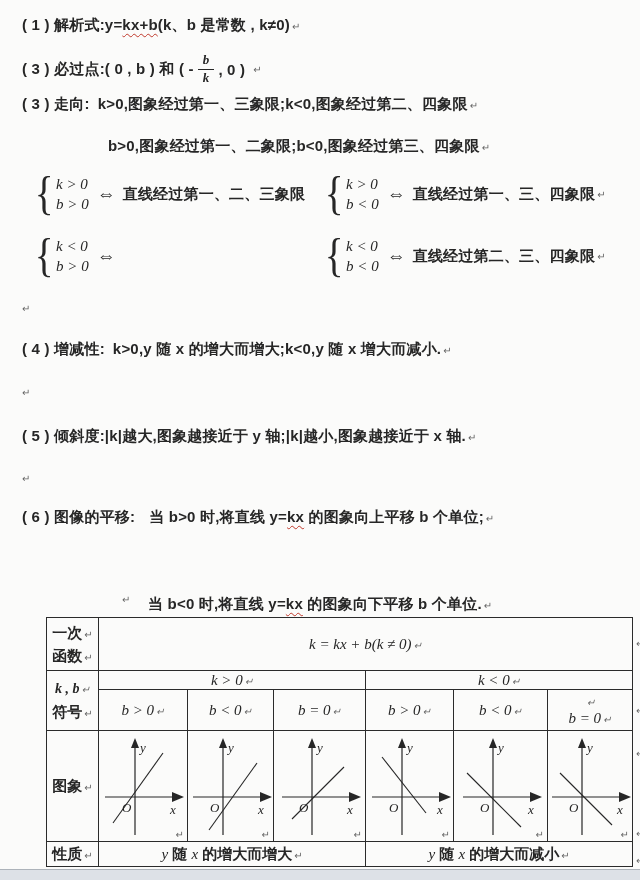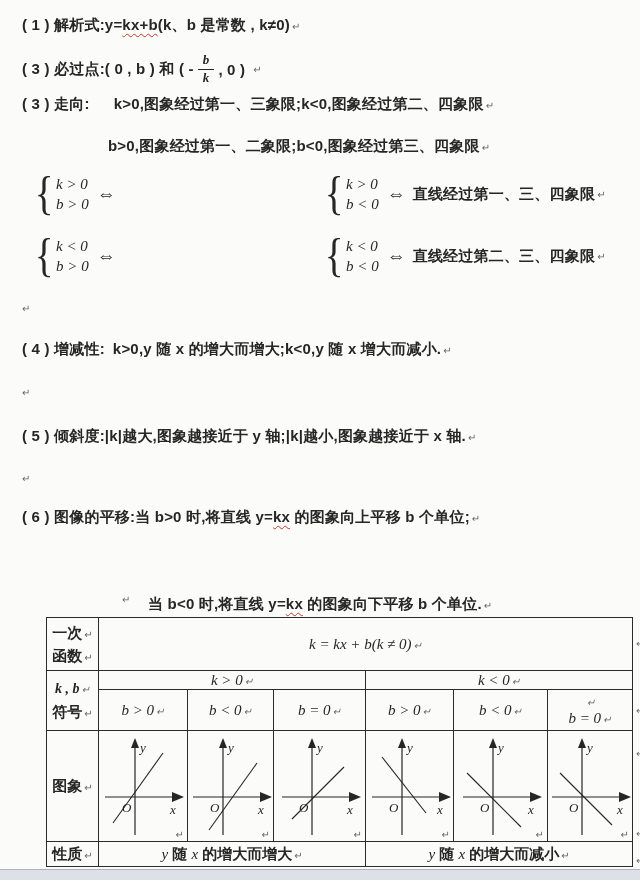--- a/index.html
+++ b/index.html
@@ -46,33 +46,34 @@
     <span>( 0 , b ) 和 ( -</span>
     <span class="frac">
       <span class="num">b</span>
       <span class="den">k</span>
     </span>
     <span>, 0 )</span>
     <span class="pmark" style="margin-left:8px;">↵</span>
 </div>
 
 <div class="line" style="left:22px; top:95px;">
-  <span>( 3 ) 走向:</span><span style="margin-left:24px;">k&gt;0,图象经过第一、三象限;k&lt;0,图象经过第二、四象限</span><span class="pmark">↵</span>
+  <span>( 3 ) 走向:</span><span style="margin-left:8px;">k&gt;0,图象经过第一、三象限;k&lt;0,图象经过第二、四象限</span><span class="pmark">↵</span>
 </div>
 <div class="line" style="left:108px; top:137px;">
   <span>b&gt;0,图象经过第一、二象限;b&lt;0,图象经过第三、四象限</span><span class="pmark">↵</span>
 </div>
 
 <div class="sys" style="left:33px; top:170px;">
   <span class="brace">{</span>
   <span class="conds">
     <span class="cond">k &gt; 0</span>
     <span class="cond">b &gt; 0</span>
   </span>
   <span class="dbl">⇔</span>
+  <span class="desc">直线经过第一、二、三象限</span>
 </div>
 <div class="sys" style="left:323px; top:170px;">
   <span class="brace">{</span>
   <span class="conds">
     <span class="cond">k &gt; 0</span>
     <span class="cond">b &lt; 0</span>
   </span>
   <span class="dbl">⇔</span>
   <span class="desc">直线经过第一、三、四象限</span>
   <span class="pmark">↵</span>
@@ -103,21 +104,21 @@
 
 <div class="line" style="left:22px; top:340px;">
   <span>( 4 ) 增减性:</span><span style="margin-left:8px;text-align:right;">k&gt;0,y 随 x 的增大而增大;k&lt;0,y 随 x 增大而减小.</span><span class="pmark">↵</span>
 </div>
 
 <div class="line" style="left:22px; top:427px;">
   <span>( 5 ) 倾斜度:</span><span>|k|越大,图象越接近于 y 轴;|k|越小,图象越接近于 x 轴.</span><span class="pmark">↵</span>
 </div>
 
 <div class="line" style="left:22px; top:508px;">
-  <span>( 6 ) 图像的平移:</span><span style="margin-left:0;">当 b&gt;0 时,将直线 y=</span><span class="wavy">kx</span><span> 的图象向上平移 b 个单位;</span><span class="pmark">↵</span>
+  <span>( 6 ) 图像的平移:</span><span style="margin-left:14px;">当 b&gt;0 时,将直线 y=</span><span class="wavy">kx</span><span> 的图象向上平移 b 个单位;</span><span class="pmark">↵</span>
 </div>
 <div class="line" style="left:148px; top:549px;margin-top:46px;">
   <span>当 b&lt;0 时,将直线 y=</span><span class="wavy">kx</span><span> 的图象向下平移 b 个单位.</span><span class="pmark">↵</span>
 </div>
 
 <table class="main">
   <colgroup>
     <col style="width:52px">
       <col style="width:89px">
       <col style="width:86px">

